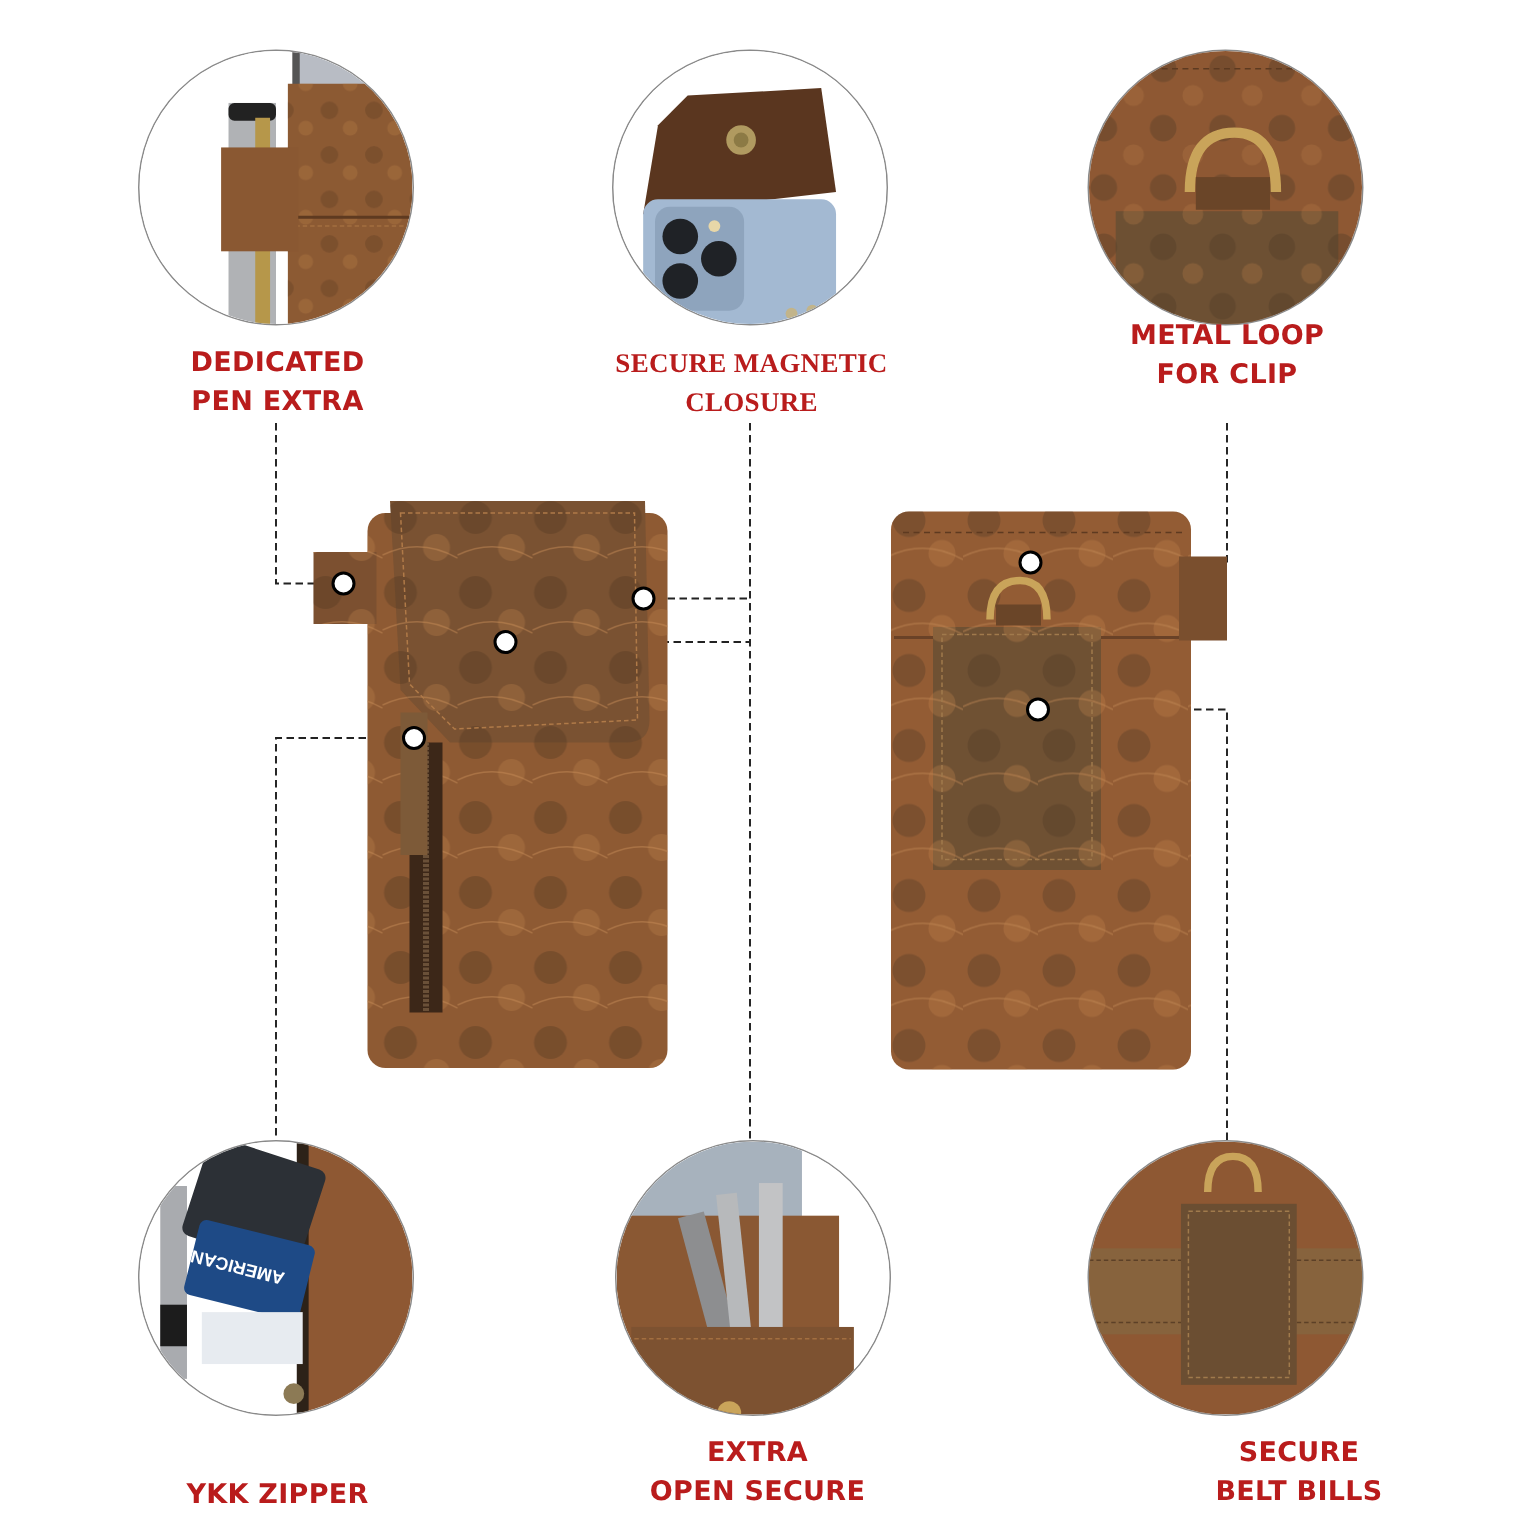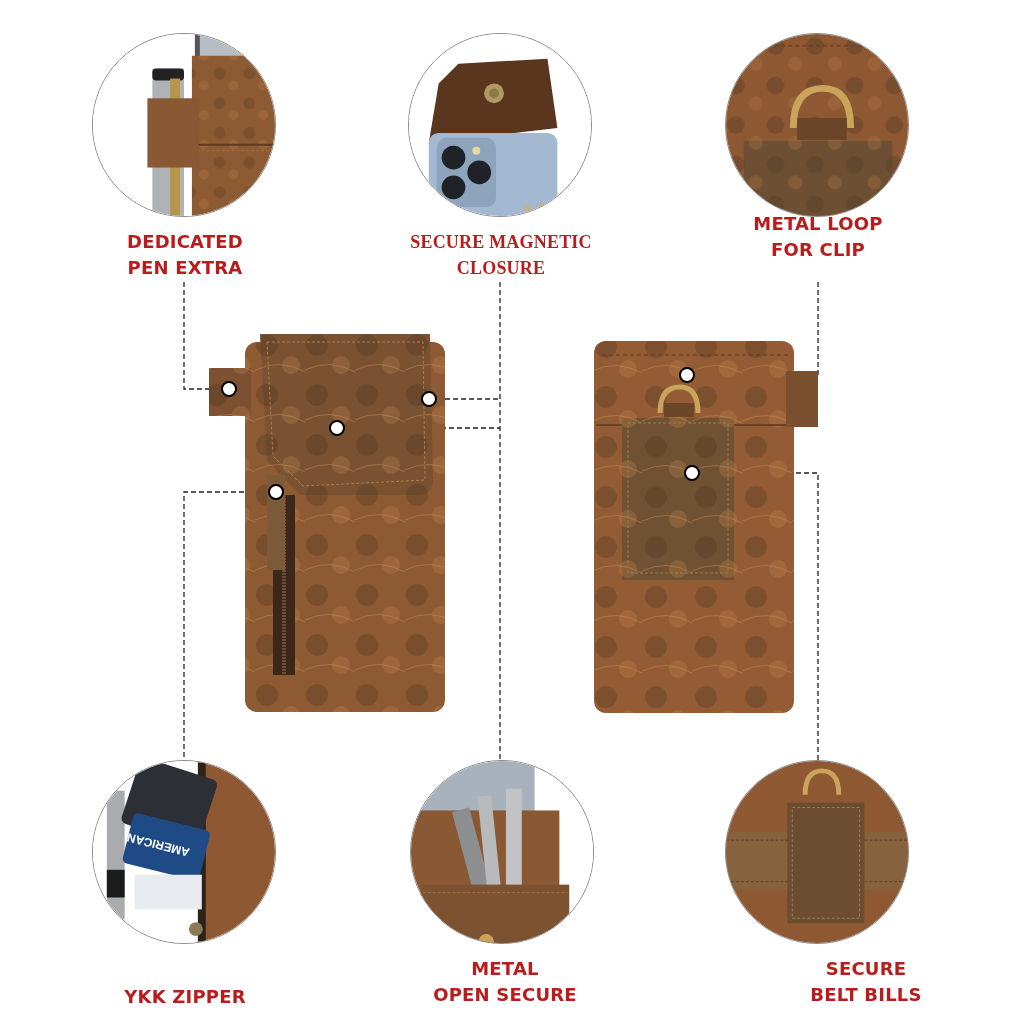--- a/index.html
+++ b/index.html
@@ -213,19 +213,19 @@
     <line x1="0" y1="122" x2="184" y2="122" stroke="#5c4027" stroke-dasharray="3,2"></line>
     <rect x="62" y="42" width="78" height="122" fill="#6b4e32"></rect>
     <rect x="67" y="47" width="68" height="112" fill="none" stroke="#a07a4c" stroke-dasharray="3,2"></rect>
   </svg>
 </div>
 
 <div class="label" style="left:185px;top:984px;">
   <span>YKK ZIPPER</span>
 </div>
 <div class="label" style="left:505px;top:956px;">
-  <span>METAL</span>
+  <span>EXTRA</span>
   <span>OPEN SECURE</span>
 </div>
 <div class="label" style="left:866px;top:956px;">
   <span>SECURE</span>
   <span>BELT BILLS</span>
 </div>
 
 </body></html>

